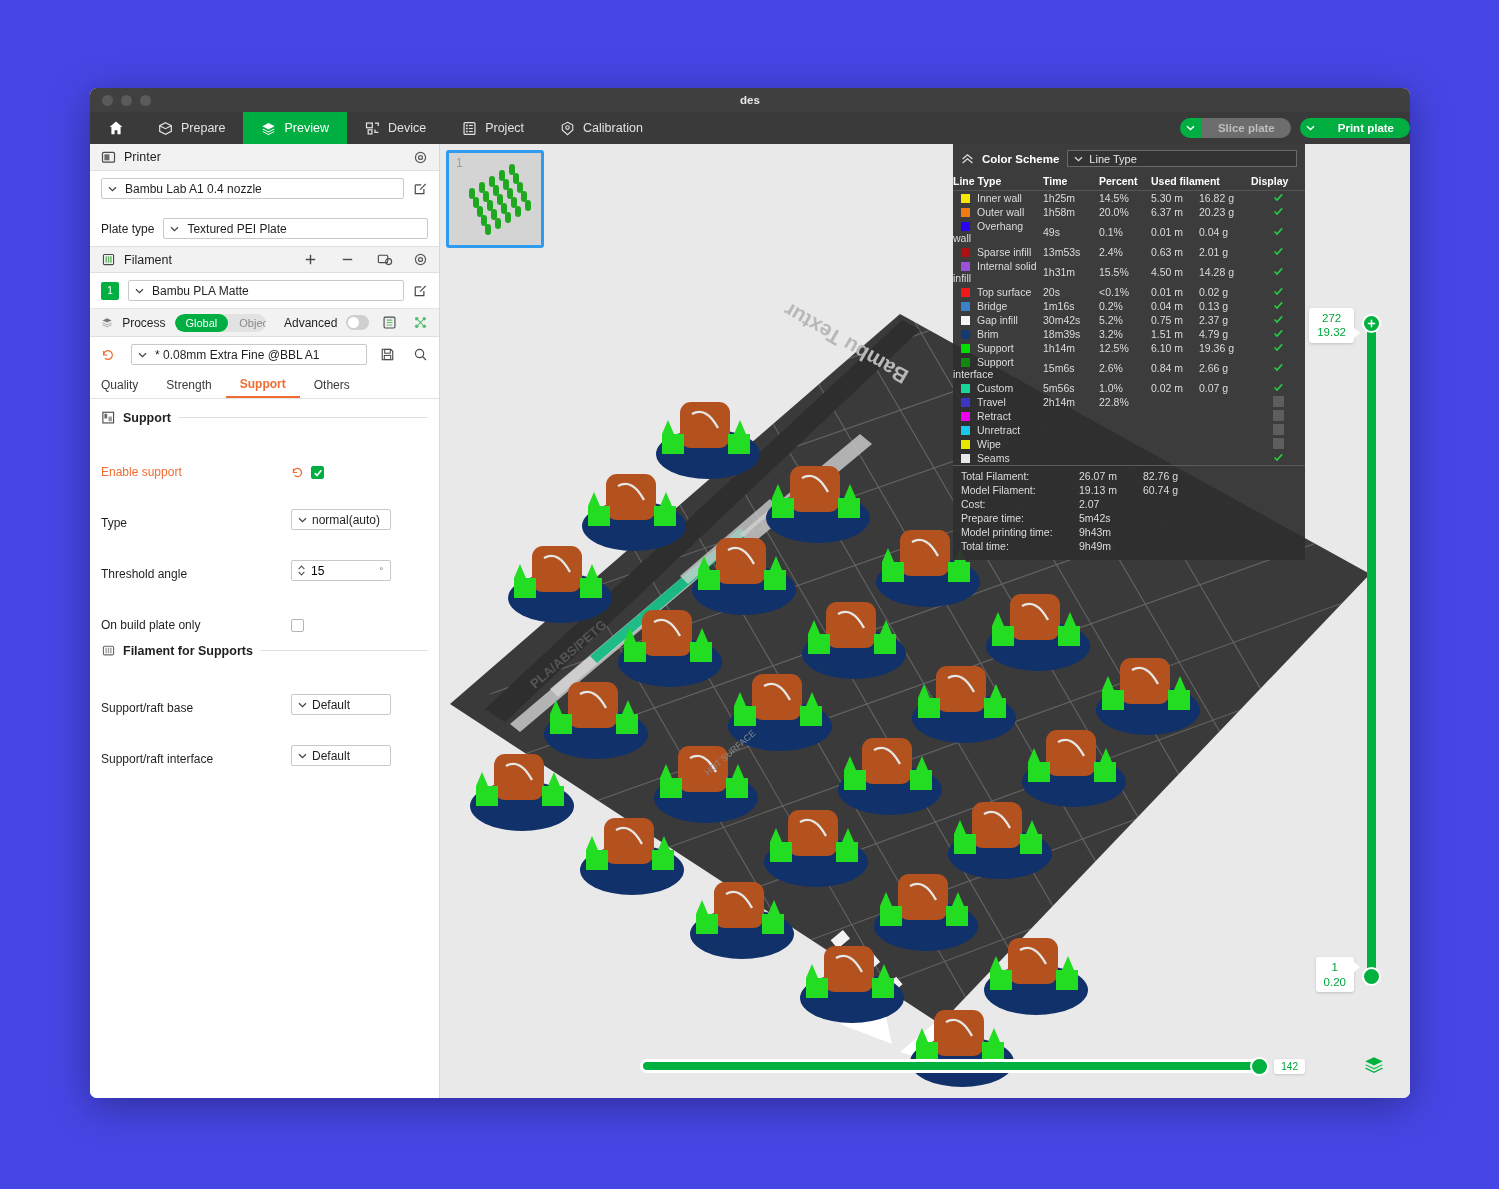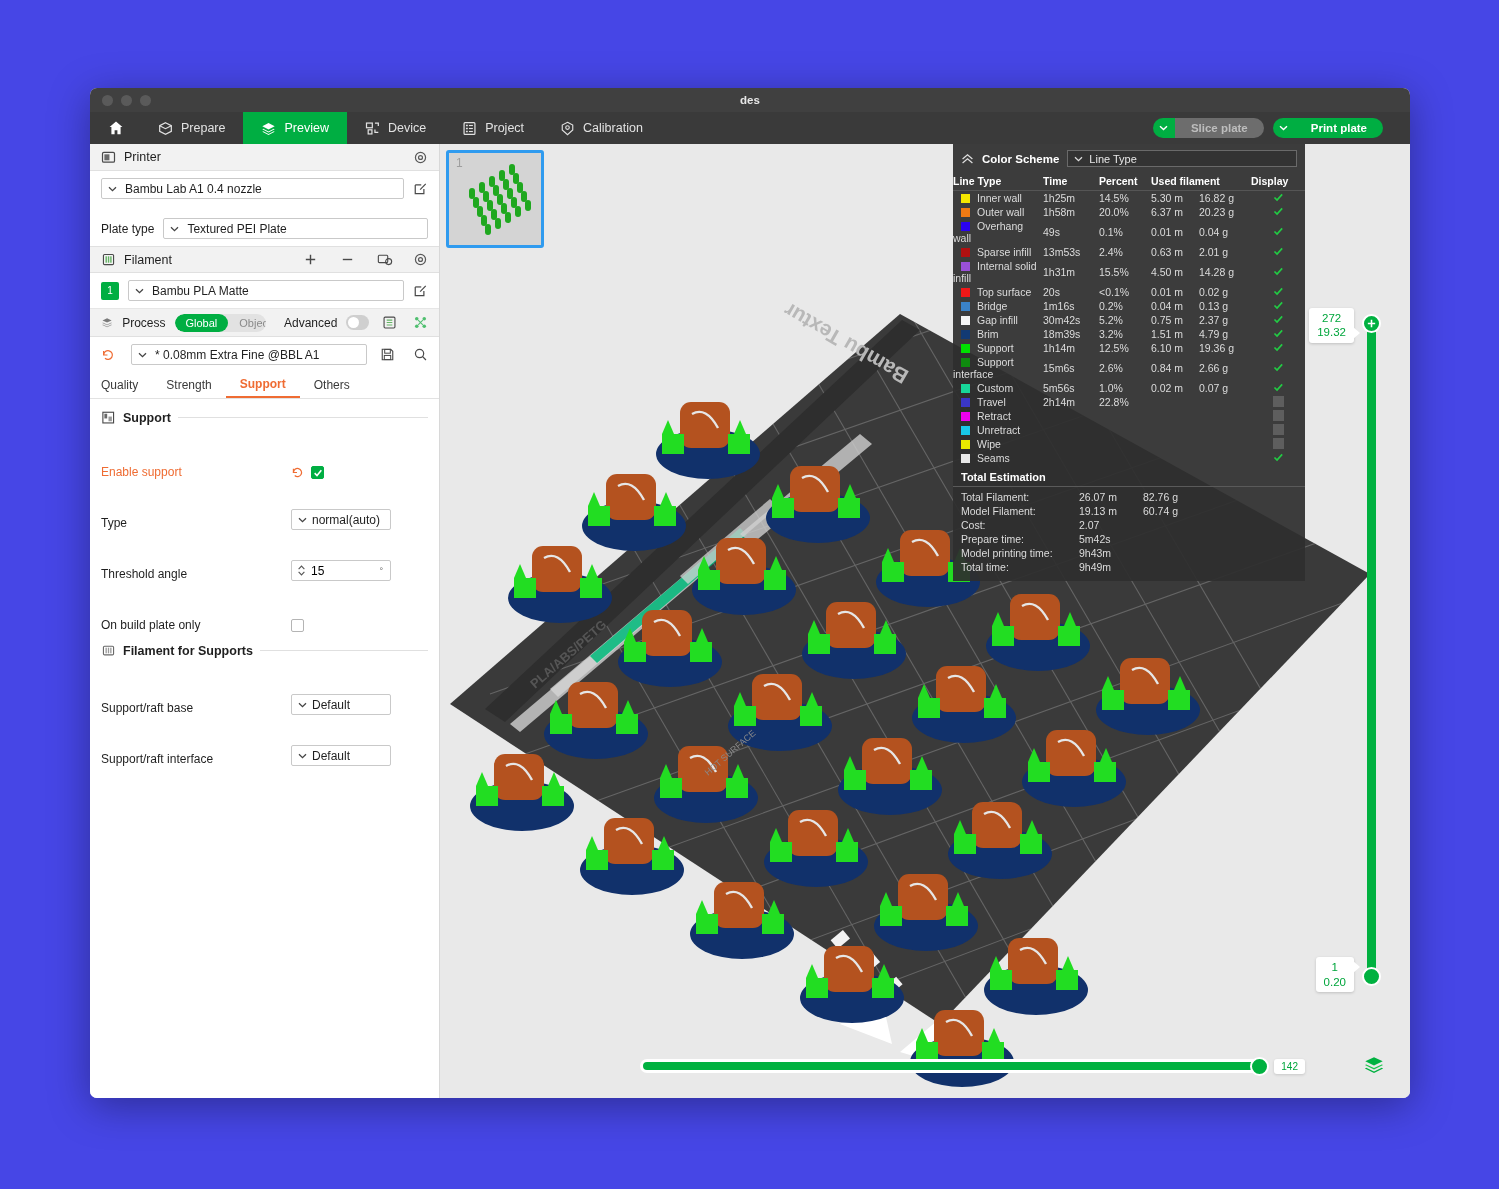--- a/index.html
+++ b/index.html
@@ -36,21 +36,21 @@
     flex: 0 0 32px;
   }
   .tab {
     display: flex; align-items: center; gap: 8px;
     padding: 0 18px; color: #e2e2e2; font-size: 12.5px; cursor: pointer;
   }
   .tab.home { padding: 0 16px 0 18px; }
   .tab.active { background: #00ae42; color: #fff; }
   .tab svg { display: block; }
   .tabbar-spacer { flex: 1; }
-  .plate-btns { display: flex; align-items: center; gap: 9px; padding-right: 27px; }
+  .plate-btns { display: flex; align-items: center; gap: 9px; padding-right: 0; }
   .pbtn {
     display: flex; align-items: stretch; height: 20px;
     border-radius: 10px; overflow: hidden;
   }
   .pbtn .caret {
     width: 22px; background: #00ae42; display: flex;
     align-items: center; justify-content: center; cursor: pointer;
   }
   .pbtn .plabel {
     padding: 0 16px; display: flex; align-items: center;
@@ -1084,21 +1084,20 @@
                 <td class="c-pct"></td>
                 <td class="c-len"></td>
                 <td class="c-wt"></td>
                 <td class="c-dsp"><span class="dchk"><svg width="11" height="11" viewBox="0 0 12 12">
                       <path d="M1.6 6 4.4 8.8 10 2.6" fill="none" stroke="#22cc44" stroke-width="1.8"></path>
                     </svg></span></td>
               </tr>
             </tbody>
         </table>
 
-        <div class="cs-tot">Total Estimation</div>
         <div class="cs-tot-line"></div>
         <table class="tot">
           <tbody id="total-body">
               <tr>
                 <td class="k">Total Filament:</td>
                 <td class="v1">26.07 m</td>
                 <td>82.76 g</td>
               </tr>
               <tr>
                 <td class="k">Model Filament:</td>

